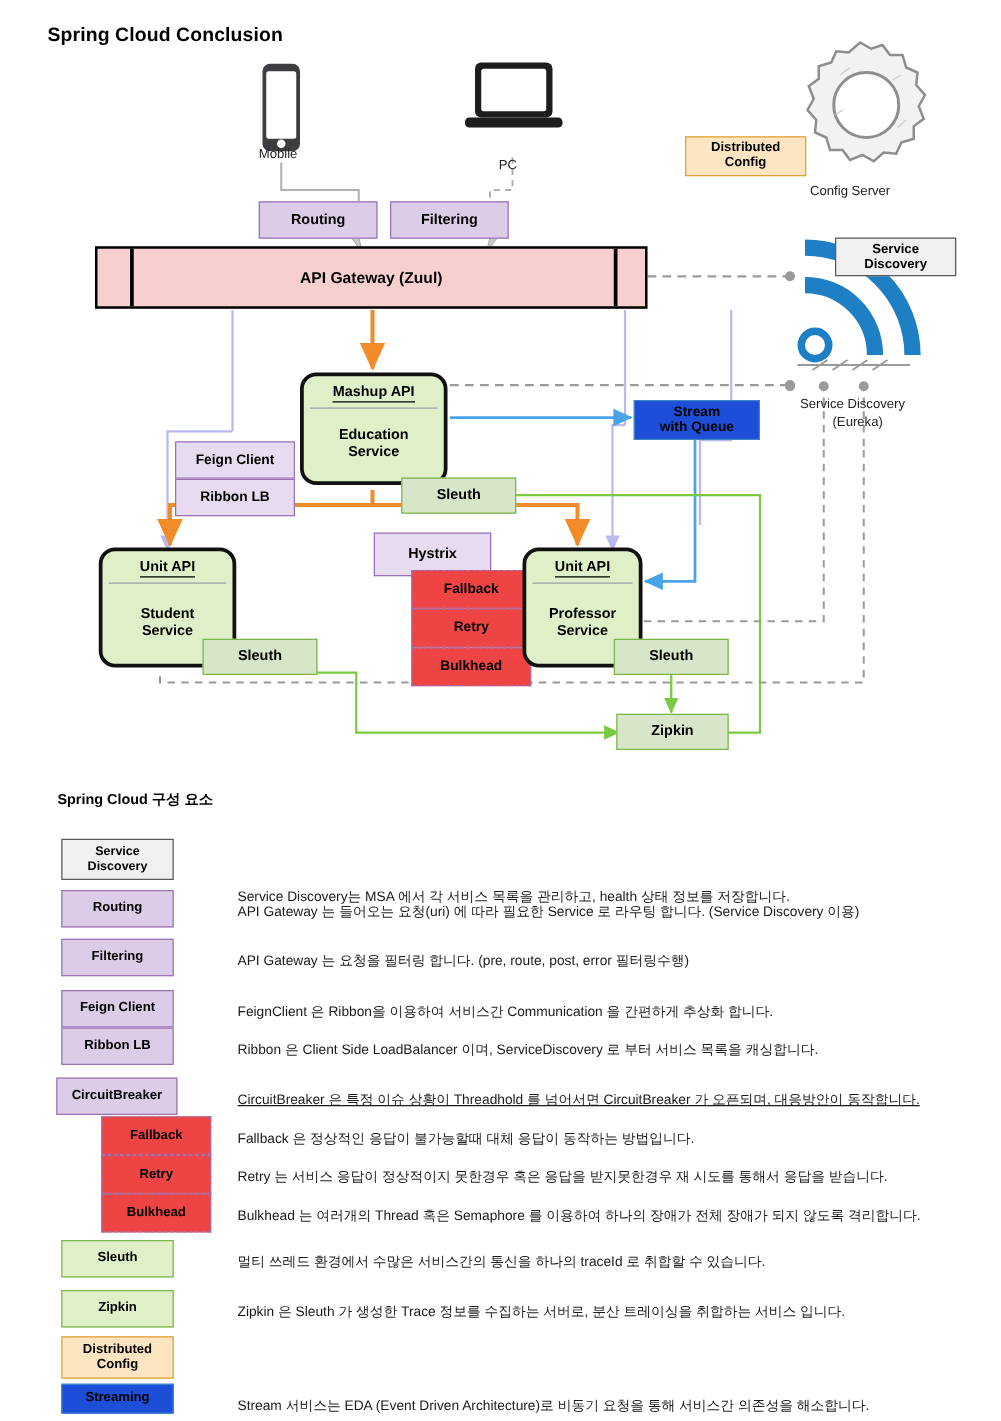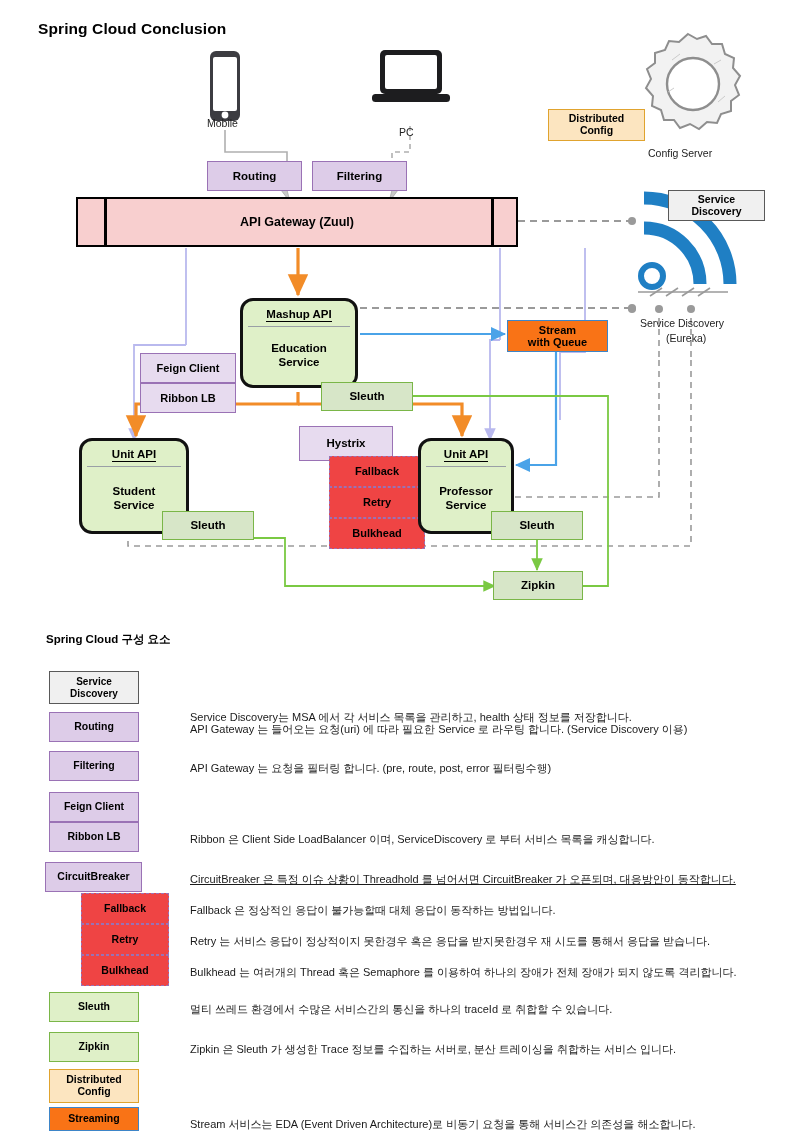--- a/index.html
+++ b/index.html
@@ -17,21 +17,21 @@
   .box{position:absolute;display:flex;align-items:center;justify-content:center;
        text-align:center;box-sizing:border-box;font-weight:bold;line-height:1.12;}
 
   .purple{background:#ddcce8;border:1.6px solid #9a72b5;color:#000;}
   .purple-lite{background:#e7dbef;border:1.6px solid #9a72b5;color:#000;}
   .purple-dash{background:#ef4444;border:1.8px dashed #9a72b5;color:#000;}
   .green{background:#dff0c8;border:1.6px solid #7ab648;color:#000;}
   .green-soft{background:#d7e6c8;border:1.6px solid #7ab648;color:#000;}
   .gray{background:#f0f0f0;border:1.8px solid #595959;color:#000;}
   .orange{background:#fce5c0;border:1.8px solid #e0a32e;color:#000;}
-  .blue{background:#f97316;border:1.8px solid #3d85c8;color:#000;}
+  .blue{background:#1d4ed8;border:1.8px solid #3d85c8;color:#000;}
   .pink{background:#f8cfcf;border:2.6px solid #000;color:#000;}
 
   
   .svc{position:absolute;background:#dff0c8;border:3.4px solid #111;
        border-radius:13px;box-sizing:border-box;}
   .svc .hdr{position:absolute;left:0;right:0;top:4px;height:19px;
        display:flex;align-items:center;justify-content:center;
        font-size:11.5px;font-weight:bold;color:#000;}
   .svc .hdr span{border-bottom:1.6px solid #000;padding-bottom:1px;}
   .svc .sep{position:absolute;left:5px;right:5px;top:25px;height:1px;background:#9aa0a6;}
@@ -239,20 +239,21 @@
   </div>
   <div class="lgd" style="left:190px;top:710px;">Service Discovery는 MSA 에서 각 서비스 목록을 관리하고, health 상태 정보를 저장합니다.</div>
 
   <div class="box purple" style="left:49px;top:712px;width:90px;height:30px;font-size:10.5px;">Routing</div>
   <div class="lgd" style="left:190px;top:722px;">API Gateway 는 들어오는 요청(uri) 에 따라 필요한 Service 로 라우팅 합니다. (Service Discovery 이용)</div>
 
   <div class="box purple" style="left:49px;top:751px;width:90px;height:30px;font-size:10.5px;">Filtering</div>
   <div class="lgd" style="left:190px;top:761px;">API Gateway 는 요청을 필터링 합니다. (pre, route, post, error 필터링수행)</div>
 
   <div class="box purple" style="left:49px;top:792px;width:90px;height:30px;font-size:10.5px;">Feign Client</div>
+  <div class="lgd" style="left:190px;top:802px;">FeignClient 은 Ribbon을 이용하여 서비스간 Communication 을 간편하게 추상화 합니다.</div>
 
   <div class="box purple" style="left:49px;top:822px;width:90px;height:30px;font-size:10.5px;">Ribbon LB</div>
   <div class="lgd" style="left:190px;top:832px;">Ribbon 은 Client Side LoadBalancer 이며, ServiceDiscovery 로 부터 서비스 목록을 캐싱합니다.</div>
 
   <div class="box purple" style="left:45px;top:862px;width:97px;height:30px;font-size:10.5px;">CircuitBreaker</div>
   <div class="lgd" style="left:190px;top:872px;text-decoration:underline;">CircuitBreaker 은 특정 이슈 상황이 Threadhold 를 넘어서면 CircuitBreaker 가 오픈되며, 대응방안이 동작합니다.</div>
 
   <div class="box purple-dash" style="left:81px;top:893px;width:88px;height:31px;font-size:10.5px;">Fallback</div>
   <div class="lgd" style="left:190px;top:903px;">Fallback 은 정상적인 응답이 불가능할때 대체 응답이 동작하는 방법입니다.</div>
 

